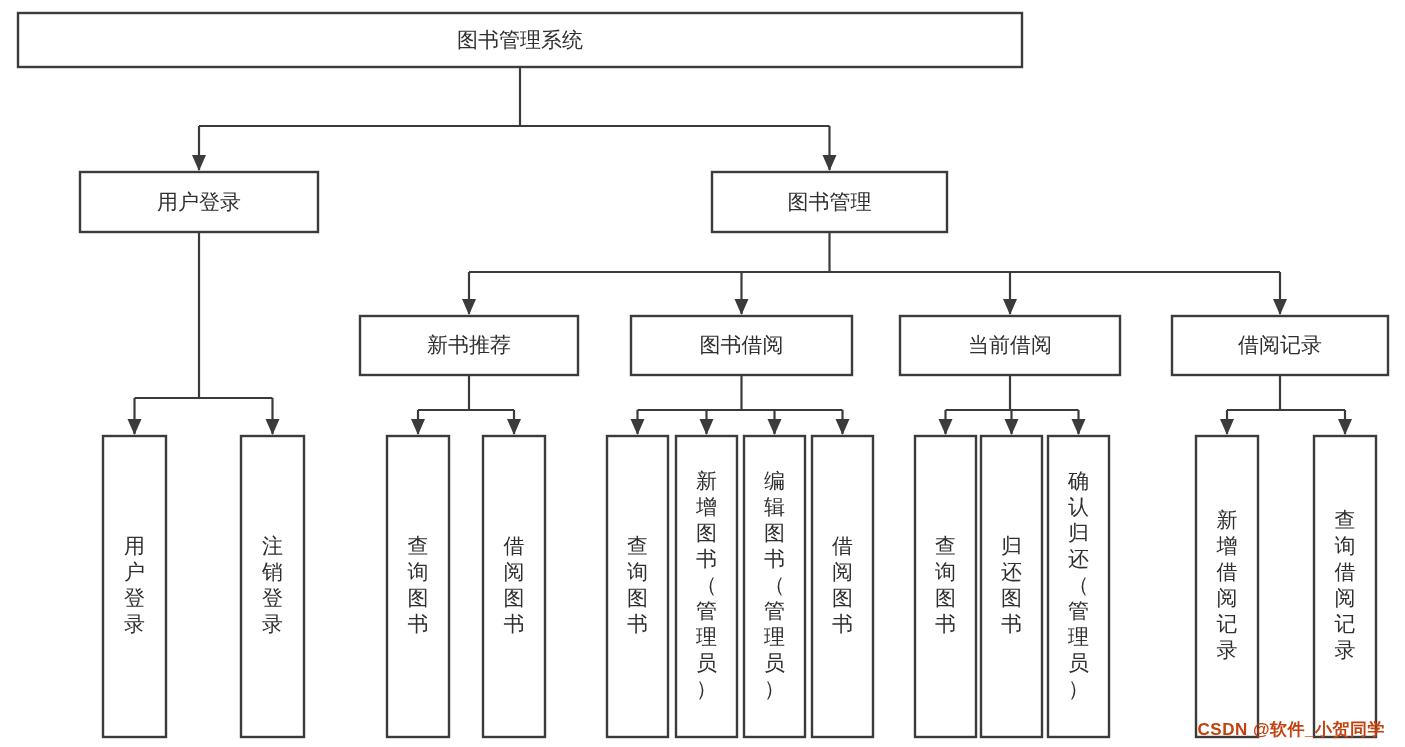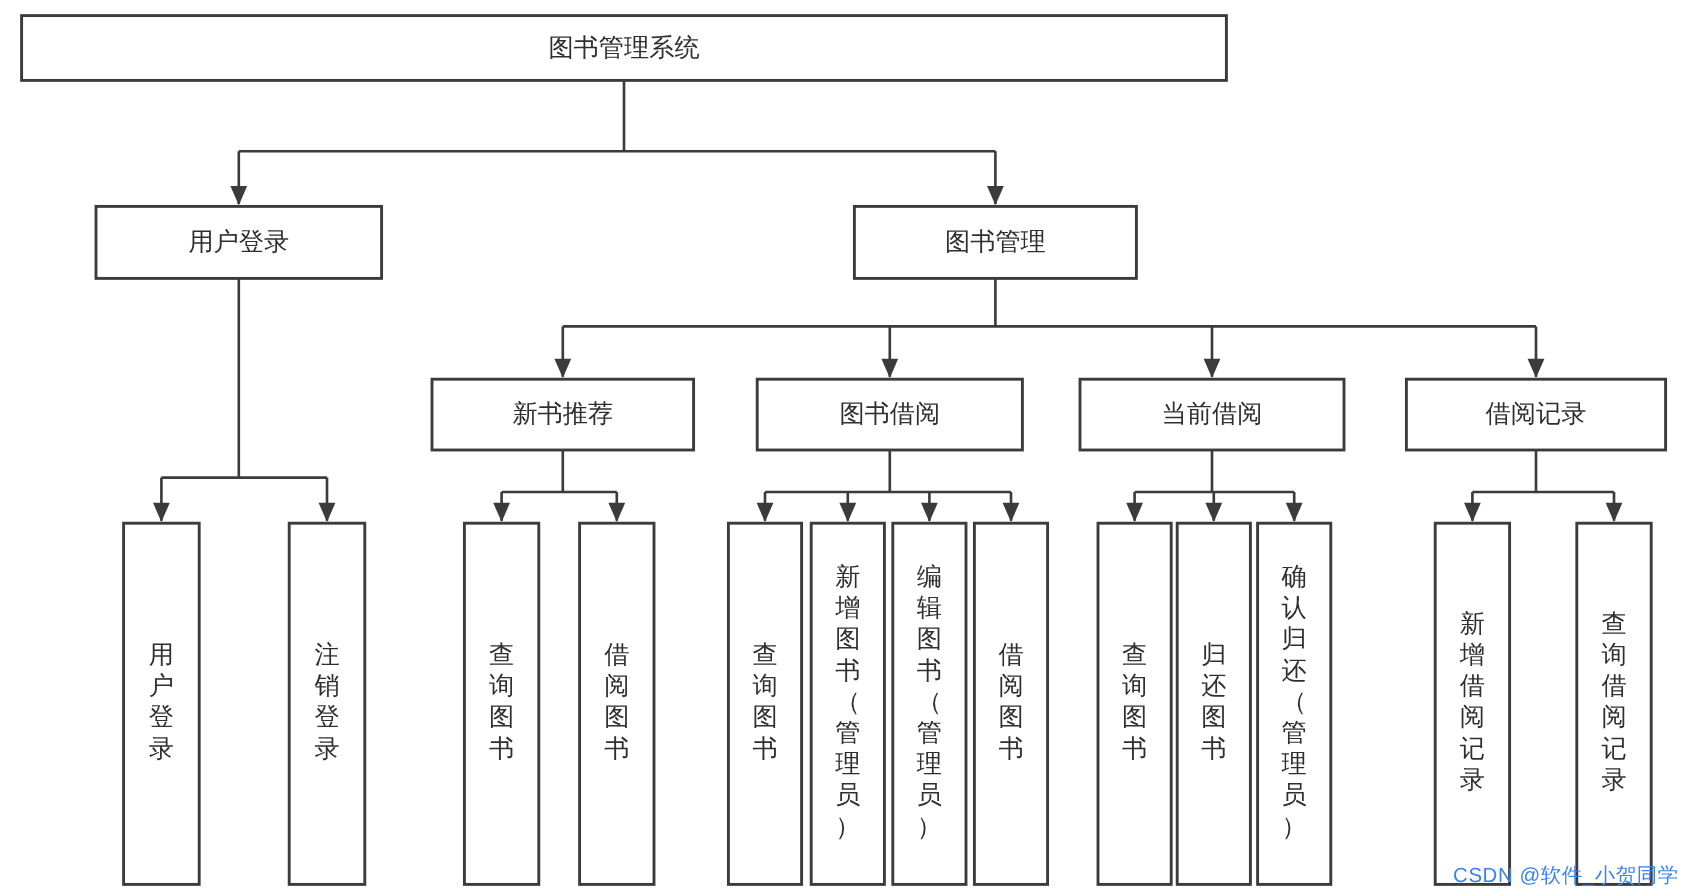--- a/index.html
+++ b/index.html
@@ -50,28 +50,29 @@
     dominant-baseline: middle;
   }
   .node-label-v {
     font-family: "Liberation Sans", "DejaVu Sans", sans-serif;
     font-size: 21px;
     fill: #2f2f2f;
     text-anchor: middle;
   }
   .watermark-text {
     position: absolute;
-    right: 6px;
+    right: 20px;
     bottom: 6px;
     font-family: "Liberation Sans", "DejaVu Sans", sans-serif;
     font-size: 17px;
-    color: #3b82f6;
+    color: #c2410c;
     white-space: nowrap;
     letter-spacing: 0.5px;
     user-select: none;
+    font-weight: bold;
   }
 </style>
 </head>
 <body>
 
 <div id="diagram-root">
   <svg id="tree-svg" viewBox="0 0 1405 747" xmlns="http://www.w3.org/2000/svg">
     <g id="connectors-layer">
         <path d="M 520 67 L 520 126" class="connector"></path>
         <path d="M 199 126 L 829.5 126" class="connector"></path>

